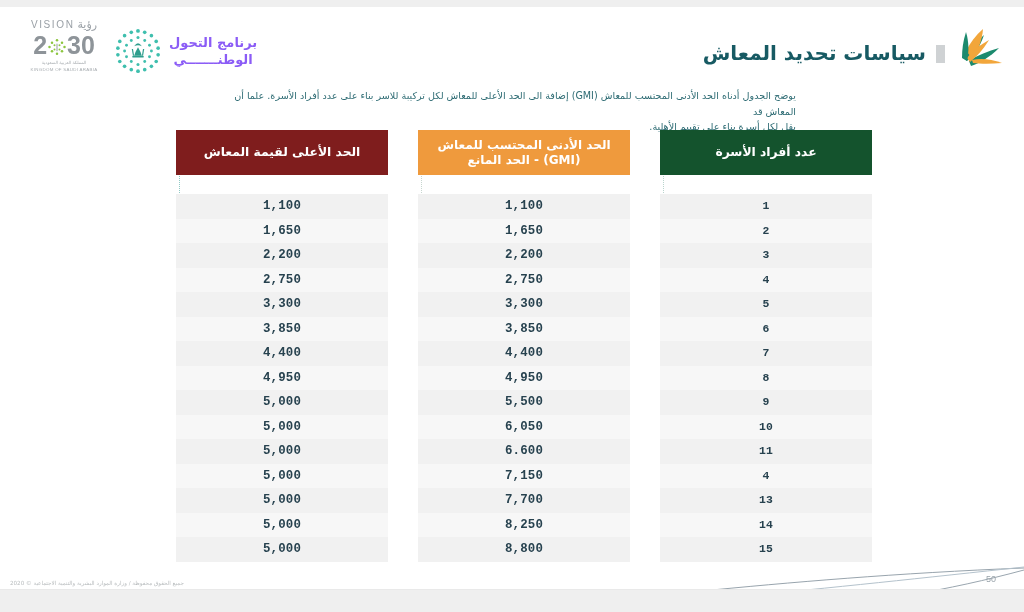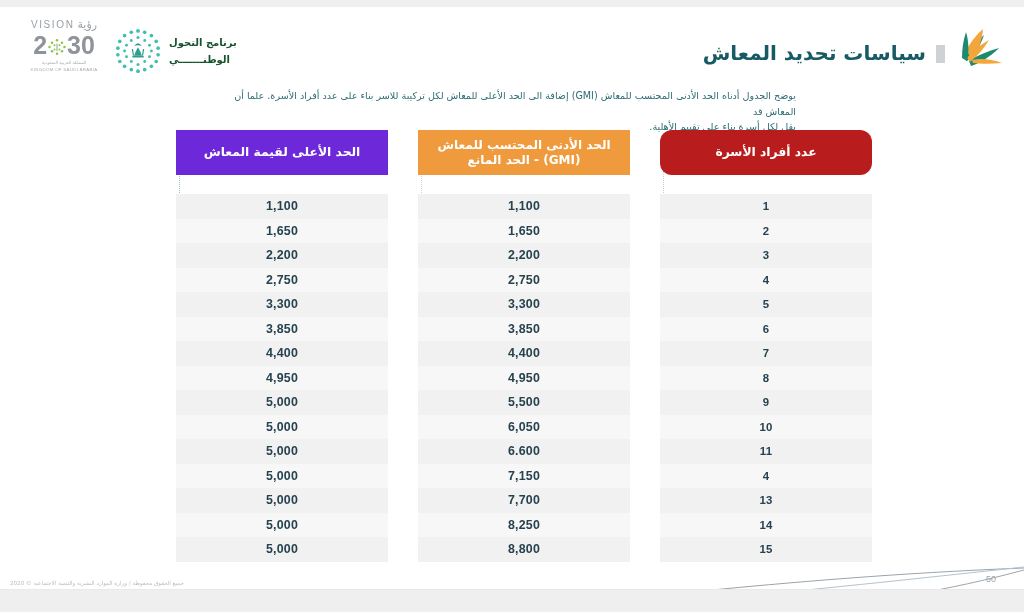--- a/index.html
+++ b/index.html
@@ -95,25 +95,25 @@
     left: 115px; top: 20px;
     width: 145px; height: 48px;
     display: flex;
     flex-direction: row-reverse;
     align-items: center;
     gap: 8px;
     direction: rtl;
   }
   .ntp-emblem { width: 46px; height: 46px; flex: 0 0 46px; }
   .ntp-text {
-    color: #14532d;
-    font-size: 10px;
+    color: #8b5cf6;
+    font-size: 13px;
     line-height: 17px;
     font-weight: 700;
-    text-align: left;
+    text-align: center;
     font-family: "DejaVu Sans", sans-serif;
     white-space: nowrap;
   }
 
   
   .title-block {
     position: absolute;
     right: 16px; top: 20px;
     display: flex;
     flex-direction: row;
@@ -169,35 +169,35 @@
     align-items: center;
     justify-content: center;
     text-align: center;
     color: #ffffff;
     font-size: 12.3px;
     font-weight: 700;
     line-height: 15px;
     padding: 0 8px;
     font-family: "DejaVu Sans", sans-serif;
   }
-  .col-1 .col-head { background: #6d28d9; }
+  .col-1 .col-head { background: #7f1d1d; }
   .col-2 .col-head { background: #ef9a3d; font-size: 12px; }
-  .col-3 .col-head { background: #b91c1c; border-radius: 12px; }
+  .col-3 .col-head { background: #14532d; }
 
   .col-body { margin-top: 19px; }
 
   .cell {
     height: 24.5px;
     display: flex;
     align-items: center;
     justify-content: center;
     font-size: 12.4px;
     font-weight: 700;
     color: #27424f;
-    font-family: Liberation Sans, sans-serif;
+    font-family: Liberation Mono, monospace;
     letter-spacing: .2px;
   }
   .cell.odd  { background: #f1f1f1; }
   .cell.even { background: #f7f7f7; }
 
   .col-3 .cell { font-size: 11.4px; }
 
   
   .dotline {
     position: absolute;

